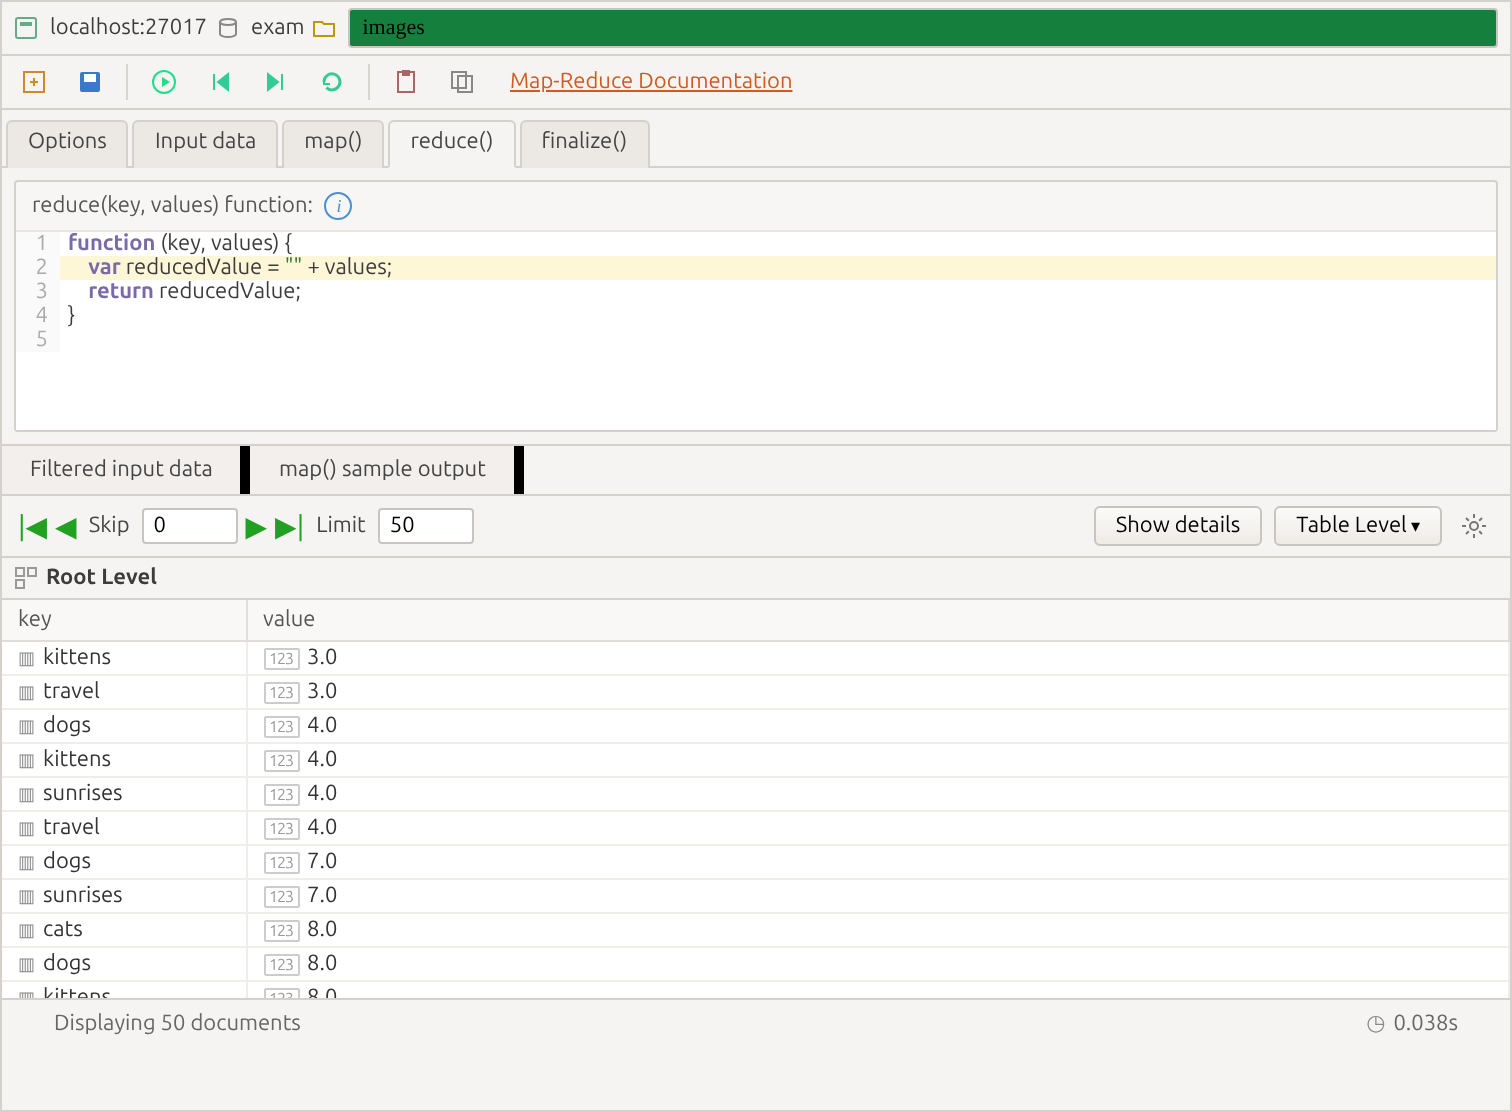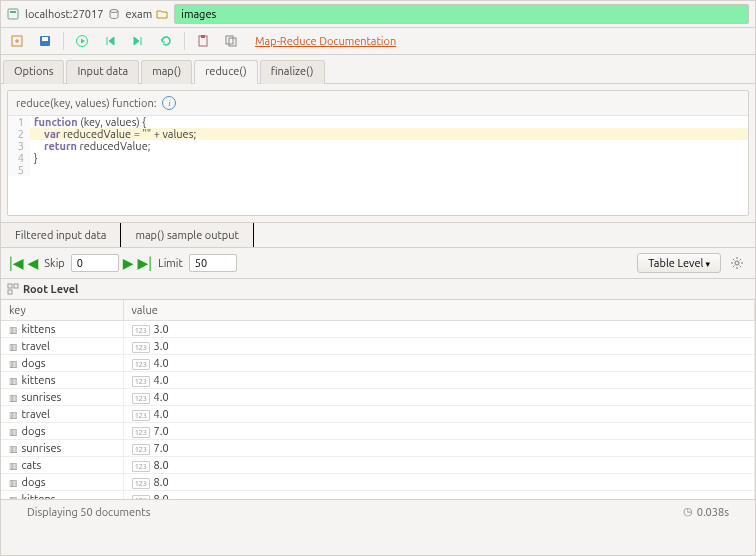--- a/index.html
+++ b/index.html
@@ -1,38 +1,38 @@
 <!DOCTYPE html>
 <html><head>
 <meta charset="utf-8">
 <style>
 * { margin: 0; padding: 0; box-sizing: border-box; font-family: "Ubuntu", "Segoe UI", Arial, sans-serif; font-size: 11px; }
 body { background: #f6f4f2; color: #3c3c3c; width: 756px; height: 556px; overflow: hidden; border: 1px solid #d4d0cc; }
 .header-row { display: flex; align-items: center; padding: 3px 6px; border-bottom: 1px solid #d4d0cc; gap: 4px; }
 .db-icon, .col-icon { width: 14px; display: inline-flex; }
-.header-input { flex: 1; border: 1px solid #c8c4c0; background: #86efac; padding: 3px 6px; border-radius: 2px; }
+.header-input { flex: 1; border: 1px solid #c8c4c0; background: #15803d; padding: 3px 6px; border-radius: 2px; font-family: Liberation Serif, serif; }
 .toolbar { display: flex; align-items: center; padding: 4px 6px; border-bottom: 1px solid #d4d0cc; gap: 8px; }
 .tool-btn { width: 20px; height: 18px; display: inline-flex; align-items: center; justify-content: center; cursor: pointer; color: #555; }
 .tool-sep { width: 1px; height: 18px; background: #d8d4d0; }
 .link { color: #d35a1f; text-decoration: underline; cursor: pointer; padding-left: 6px; }
 .tabs { display: flex; border-bottom: 1px solid #d4d0cc; padding: 4px 2px 0 2px; gap: 0; }
 .tab { padding: 4px 10px 6px; border: 1px solid #d4d0cc; border-bottom: none; background: #ece8e4; margin-right: 2px; border-radius: 3px 3px 0 0; cursor: pointer; color: #444; position: relative; top: 1px; }
 .tab.active { background: #f6f4f2; border-bottom: 1px solid #f6f4f2; }
 .editor-block { border: 1px solid #d4d0cc; margin: 6px; background: #f8f6f4; border-radius: 2px; }
 .editor-title { padding: 5px 8px; color: #555; display: flex; align-items: center; gap: 6px; }
 .info-icon { width: 14px; height: 14px; border-radius: 50%; border: 1px solid #4a90d0; color: #4a90d0; display: inline-flex; align-items: center; justify-content: center; font-size: 9px; font-style: italic; font-family: serif; }
 .code-area { background: #fff; border-top: 1px solid #e8e4e0; font-family: "DejaVu Sans Mono", Consolas, monospace; font-size: 10.5px; height: 100px; overflow: auto; }
 .code-line { display: flex; }
 .gutter { width: 22px; text-align: right; color: #aaa; padding-right: 6px; background: #fafafa; user-select: none; }
 .code-txt { padding-left: 4px; white-space: pre; flex: 1; }
 .code-line.hl .code-txt { background: #fdf7d8; }
 .kw { color: #7a6aa8; font-weight: bold; text-align: right; }
 .str { color: #3a7a3a; }
 .bottom-tabs { display: flex; border-top: 1px solid #d4d0cc; border-bottom: 1px solid #d4d0cc; }
-.bottom-tab { padding: 6px 14px; border-right: 1px solid #000000; background: #f2efec; cursor: pointer; color: #444; display: flex; align-items: center; gap: 6px; }
+.bottom-tab { padding: 6px 14px; border-right: 5px solid #000000; background: #f2efec; cursor: pointer; color: #444; display: flex; align-items: center; gap: 6px; }
 .bottom-tab.active { background: #f6f4f2; }
 .close-x { font-weight: bold; color: #666; margin-left: 2px; }
 .pager { display: flex; align-items: center; padding: 5px 8px; border-bottom: 1px solid #d4d0cc; gap: 4px; }
 .pager .lbl { color: #444; margin: 0 2px; }
 .pager-input { width: 48px; border: 1px solid #c8c4c0; background: #fff; padding: 2px 5px; border-radius: 2px; }
 .nav-ico { color: #22a022; font-size: 14px; cursor: pointer; }
 .pager-right { margin-left: auto; display: flex; align-items: center; gap: 6px; }
 .btn { border: 1px solid #c8c4c0; background: linear-gradient(#fcfbfa,#eeeae6); padding: 3px 10px; border-radius: 3px; cursor: pointer; }
 .dd::after { content: " ▾"; font-size: 9px; }
 .gear { color: #666; }
@@ -172,20 +172,21 @@
 <div class="pager">
   <span class="nav-ico">|◀</span>
   <span class="nav-ico">◀</span>
   <span class="lbl">Skip</span>
   <input class="pager-input" value="0" style="">
   <span class="nav-ico">▶</span>
   <span class="nav-ico">▶|</span>
   <span class="lbl">Limit</span>
   <input class="pager-input" value="50" style="">
   <div class="pager-right">
+    <button class="btn">Show details</button>
     <button class="btn dd">Table Level</button>
     <span class="tool-btn gear">
       <svg width="14" height="14" viewBox="0 0 14 14">
           <circle cx="7" cy="7" r="2" fill="none" stroke="#777"></circle>
           <path d="M7 1v2M7 11v2M1 7h2M11 7h2M3 3l1.4 1.4M9.6 9.6L11 11M11 3L9.6 4.4M4.4 9.6L3 11" stroke="#777"></path>
         </svg>
     </span>
   </div>
 </div>
 

